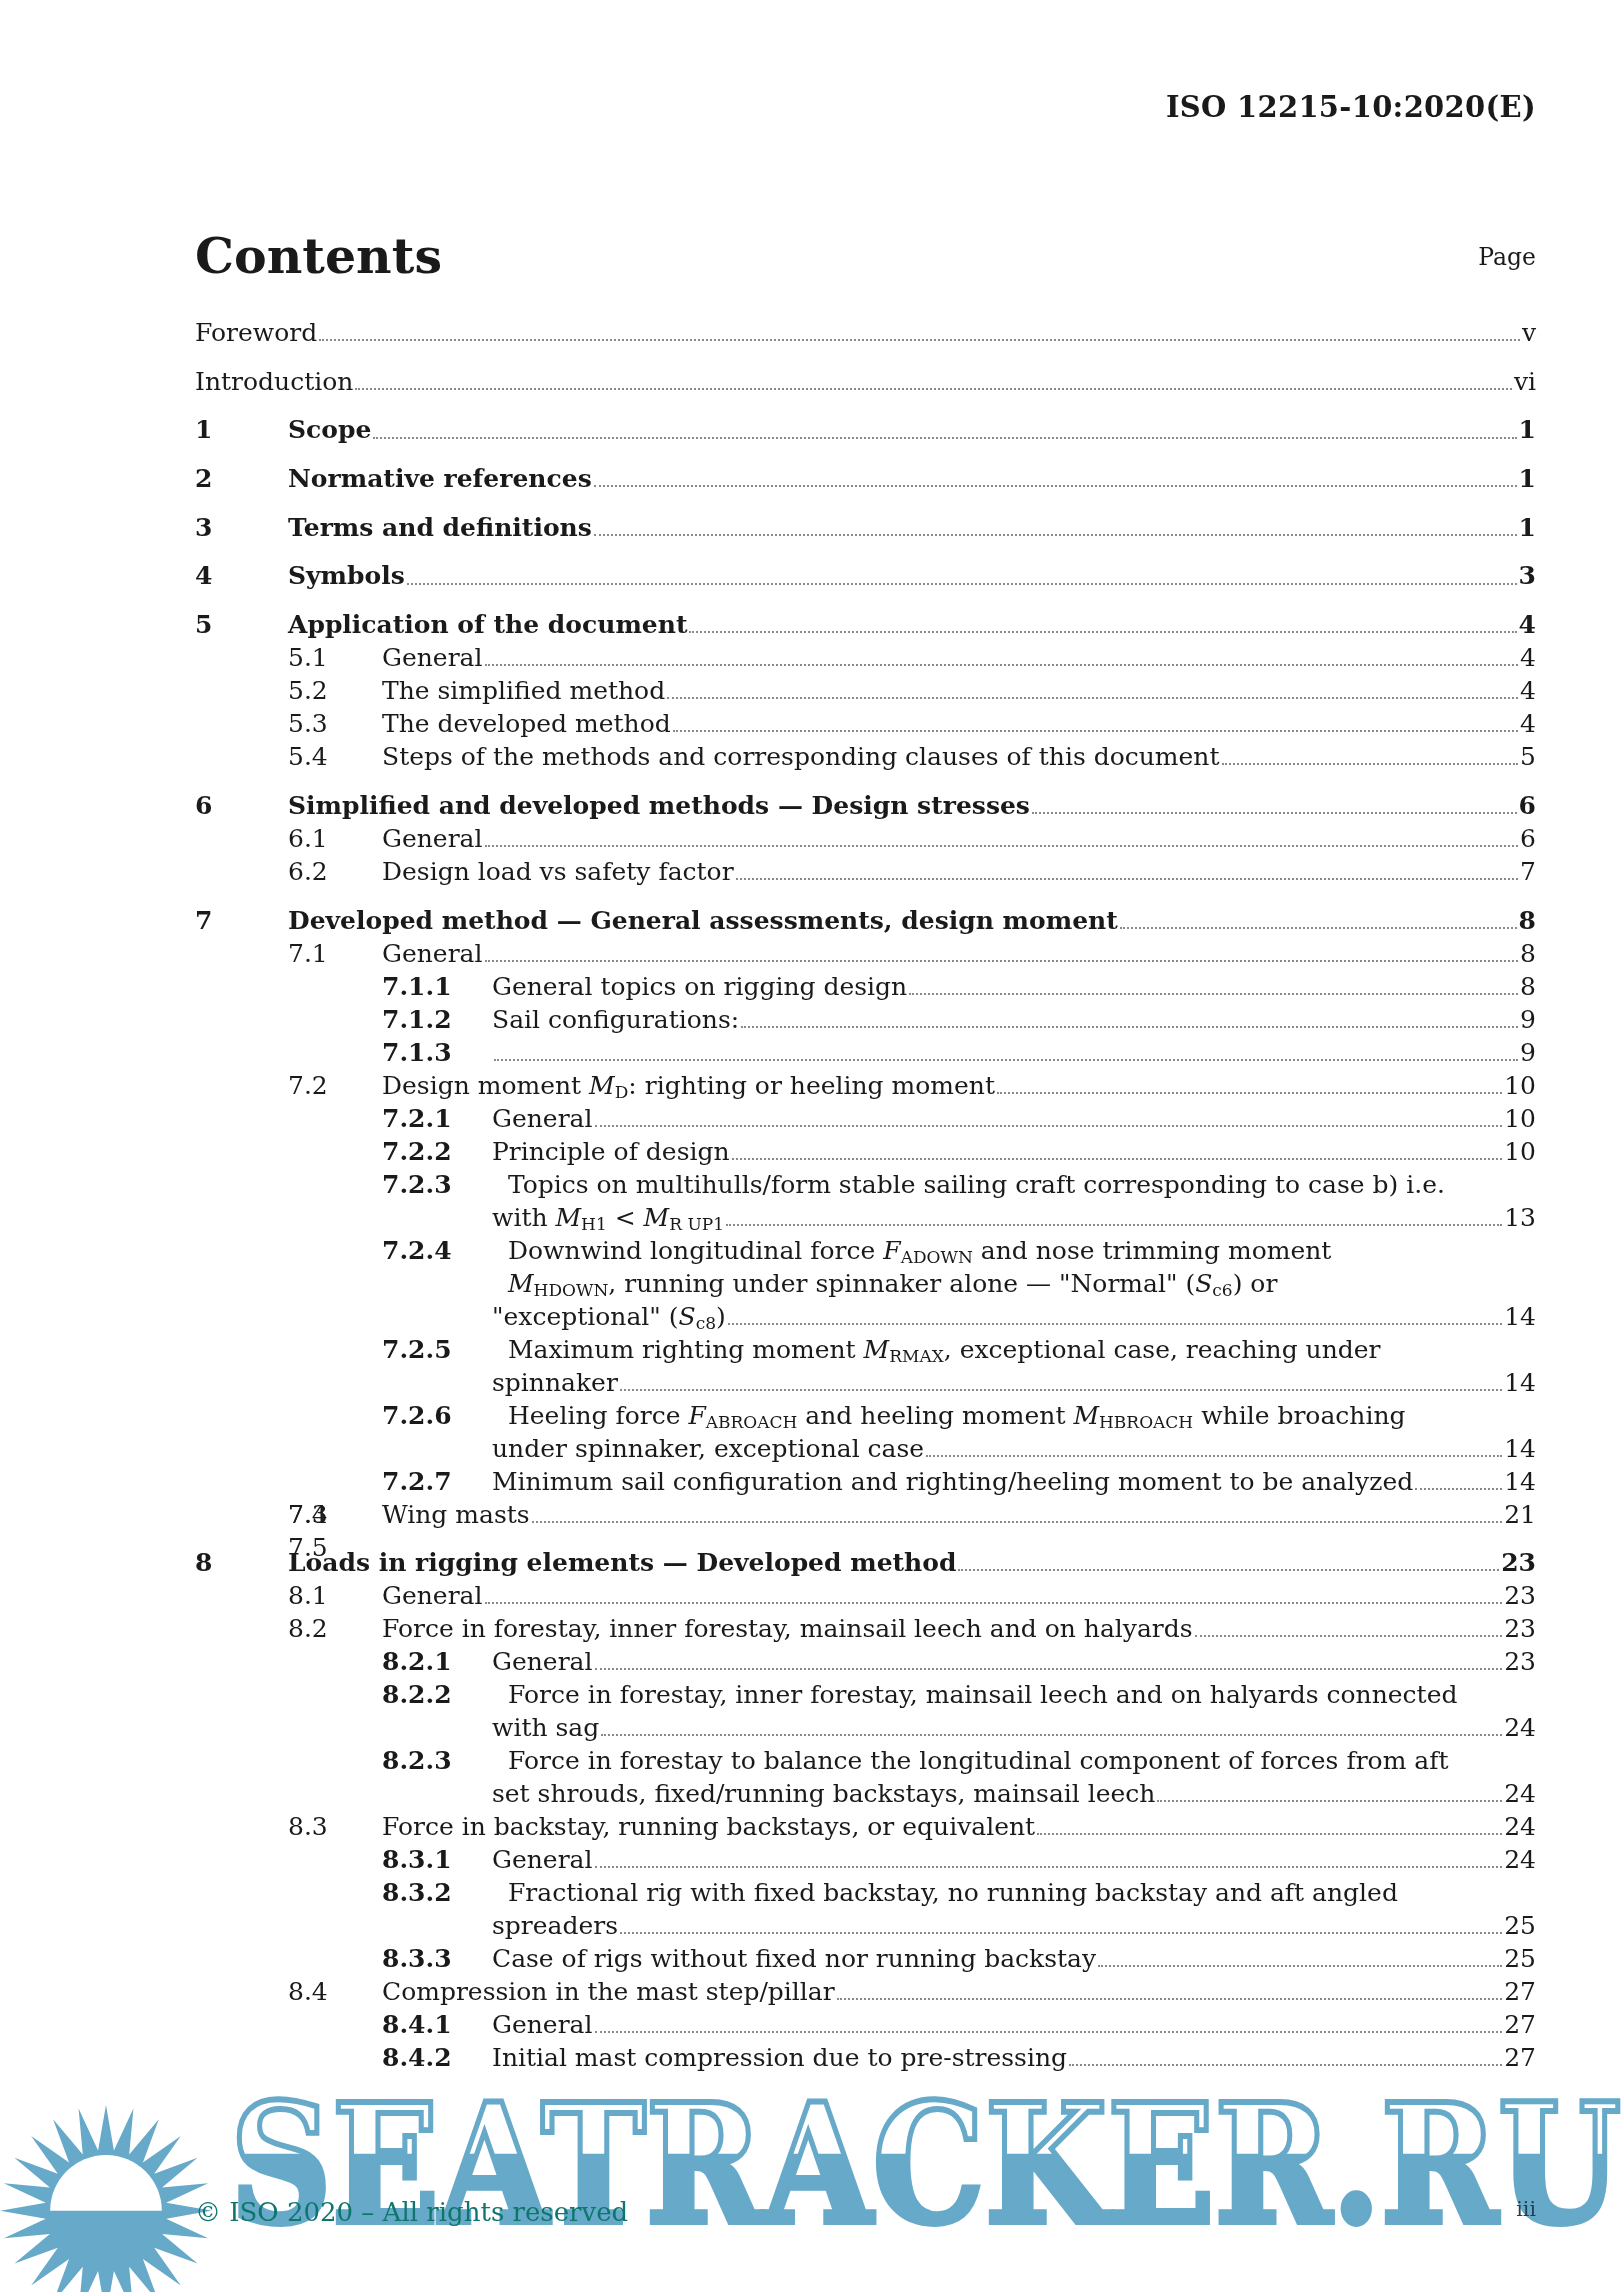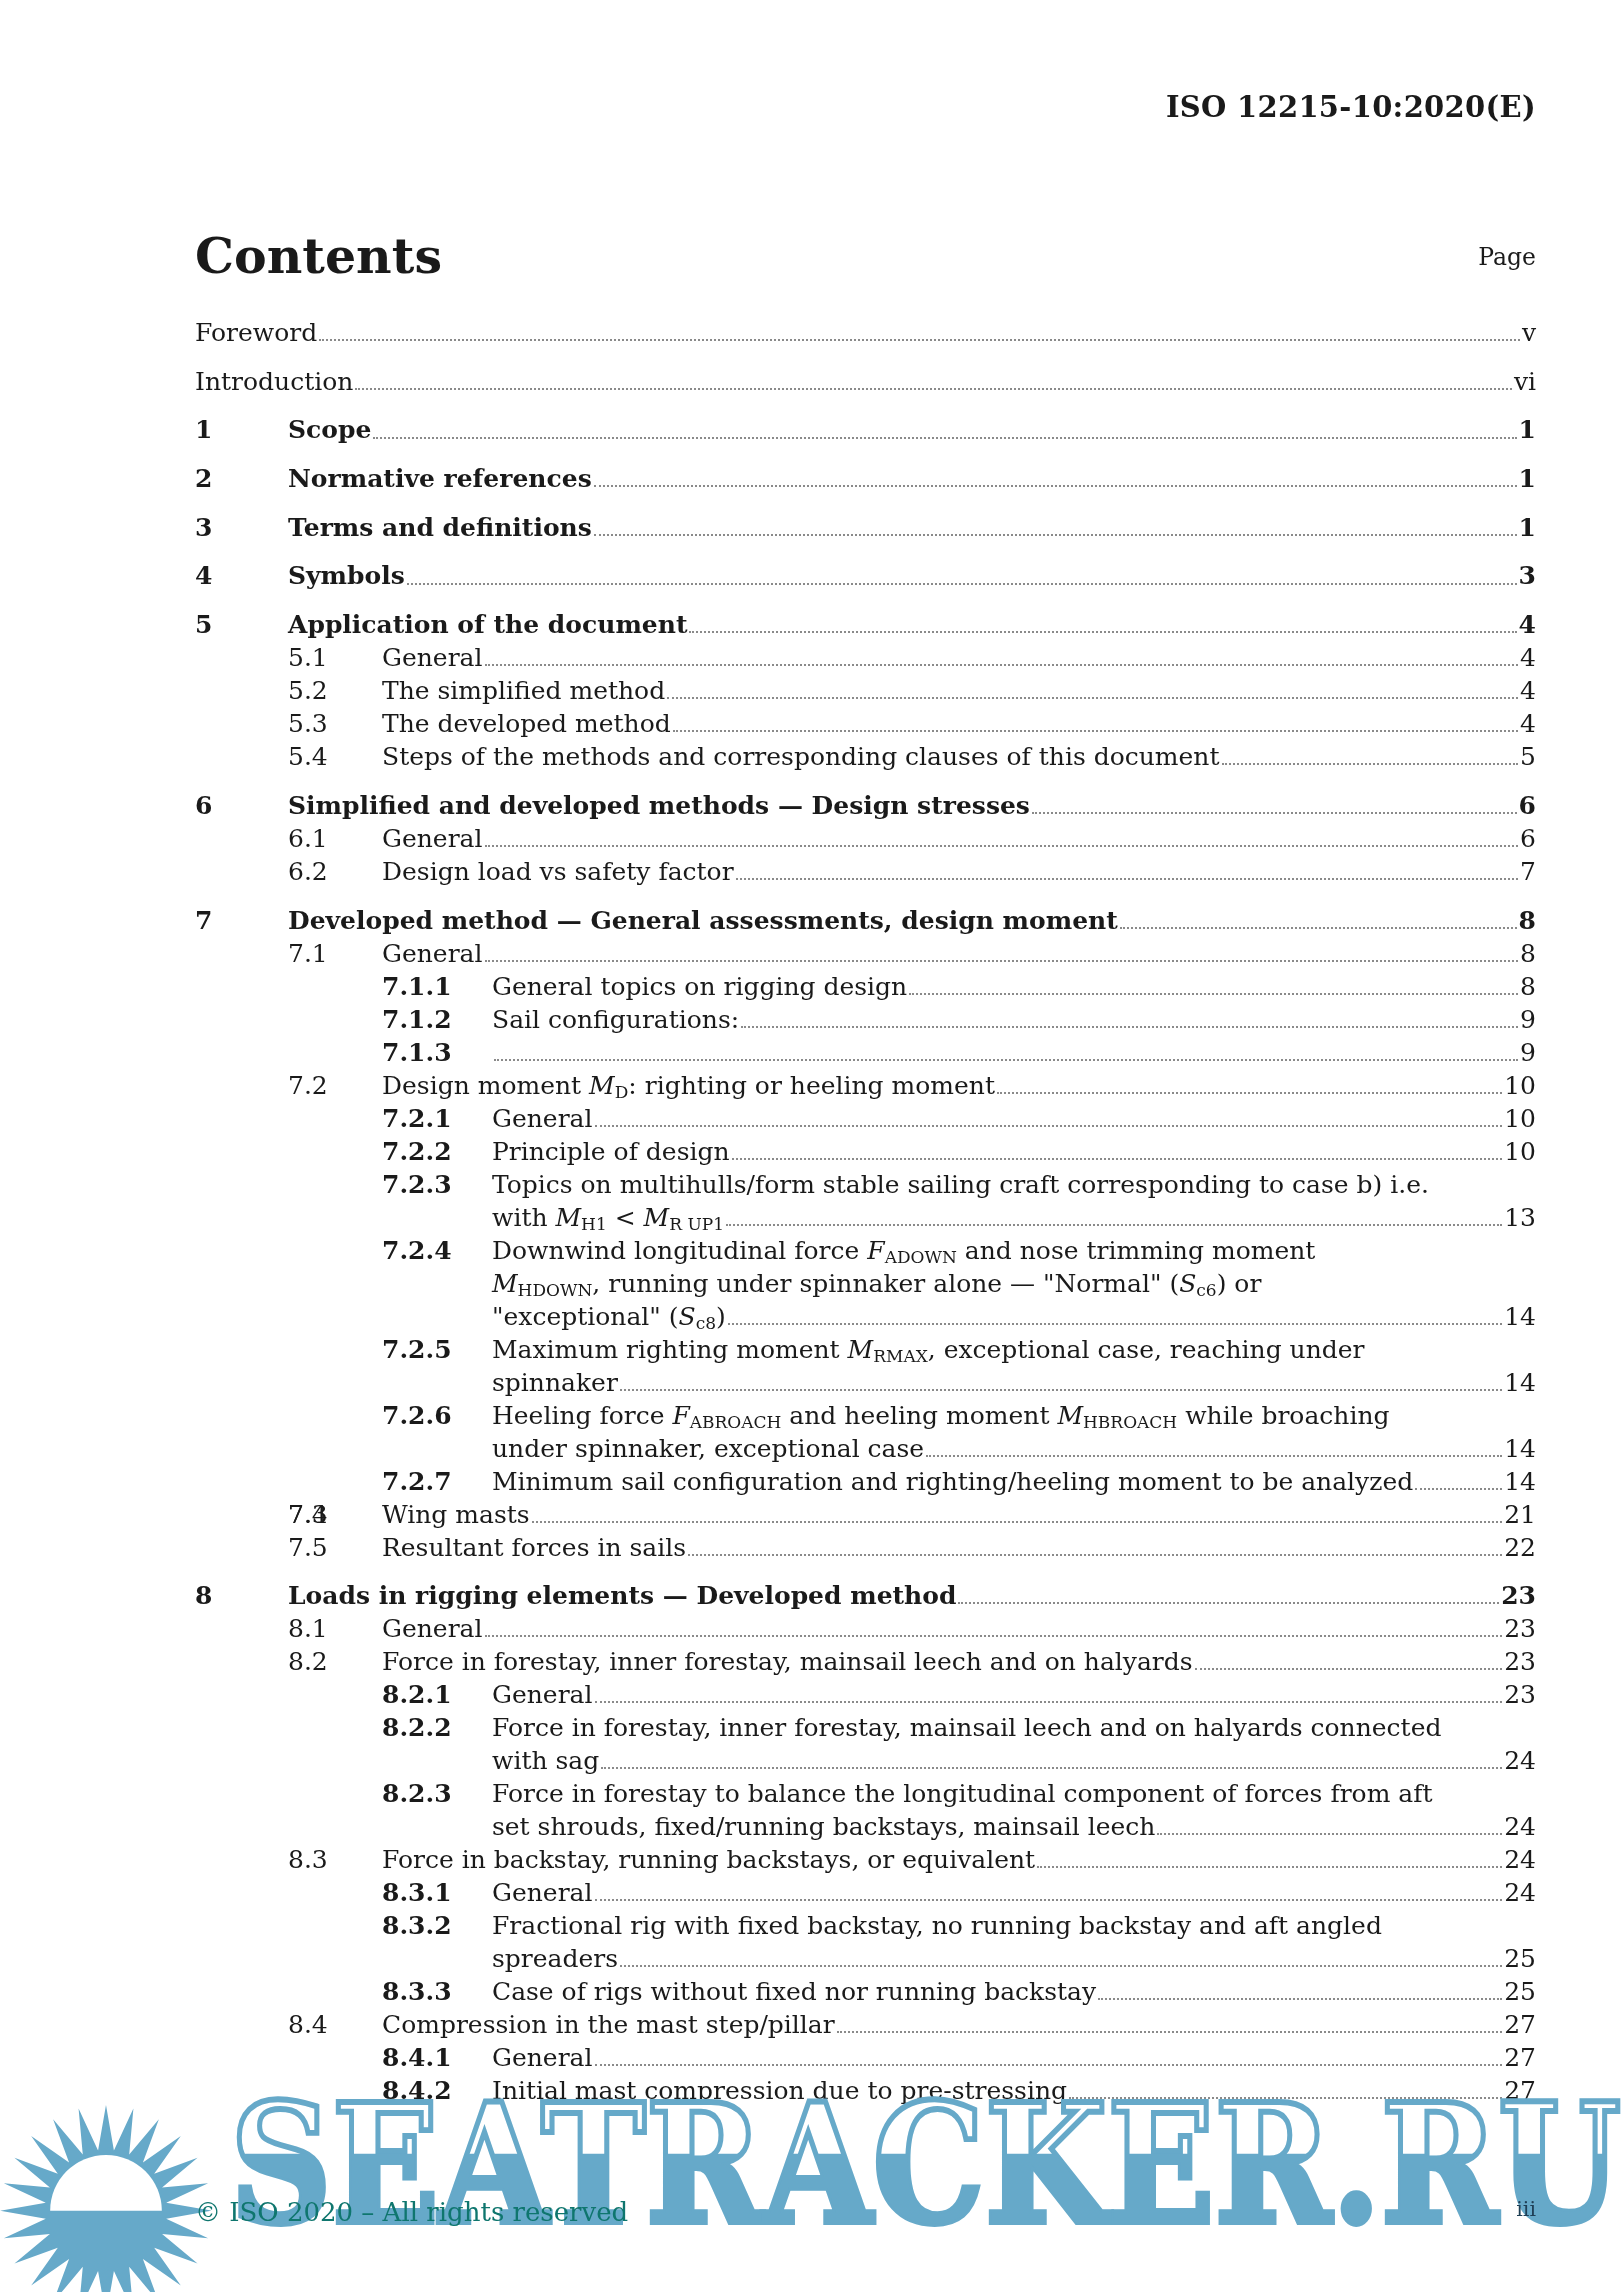--- a/index.html
+++ b/index.html
@@ -18,21 +18,21 @@
   .l3 .num { left: 187px; font-weight: bold; }
   .body { display: block; }
   .l0 .body { margin-left: 0; }
   .l1 .body { margin-left: 93px; }
   .l2 .body { margin-left: 187px; }
   .l3 .body { margin-left: 297px; }
   .line { display: flex; align-items: flex-end; }
   .line .txt { white-space: nowrap; }
   .line .dots { flex: 1; border-bottom: 2px dotted #8a8a8a; margin: 0 2px 7.8px 2px; min-width: 9.8px; }
   .line .pg { white-space: nowrap; text-align: right; }
-  .cont { white-space: nowrap; }
+  .cont { white-space: nowrap; margin-left: 16px; }
   sub { font-size: 68%; vertical-align: -3.9px; line-height: 0; }
   i.m { font-style: italic; }
   .footer-left { position: absolute; top: 2197px; left: 195px; font-size: 26px; color: #0f766e; z-index: 3; }
   .footer-right { position: absolute; top: 2197px; right: 85px; font-size: 20.6px; color: #1f3f55; z-index: 3; margin-left: 32px; }
   .wm-sun { position: absolute; left: 0; top: 2056px; width: 211px; height: 236px; z-index: 1; }
   .wm-text { position: absolute; left: 230px; top: 2093px; width: 1391px; height: 137px; z-index: 2; }
   .wm-text text { font-family: "DejaVu Serif", serif; font-weight: bold; }
 </style>
 </head>
 <body>
@@ -322,27 +322,20 @@
       <div class="body">
         <div class="line">
           <span class="txt">Wing masts</span>
           <span class="dots"></span>
           <span class="pg">21</span>
         </div>
       </div>
     </div>
     <div class="row l2">
       <span class="num">7.5</span>
-      <div class="body">
-        <div class="line">
-          <span class="txt">Resultant forces in sails</span>
-          <span class="dots"></span>
-          <span class="pg">22</span>
-        </div>
-      </div>
     </div>
     <div class="row l1 gap">
       <span class="num">8</span>
       <div class="body">
         <div class="line">
           <span class="txt">Loads in rigging elements — Developed method</span>
           <span class="dots"></span>
           <span class="pg">23</span>
         </div>
       </div>

